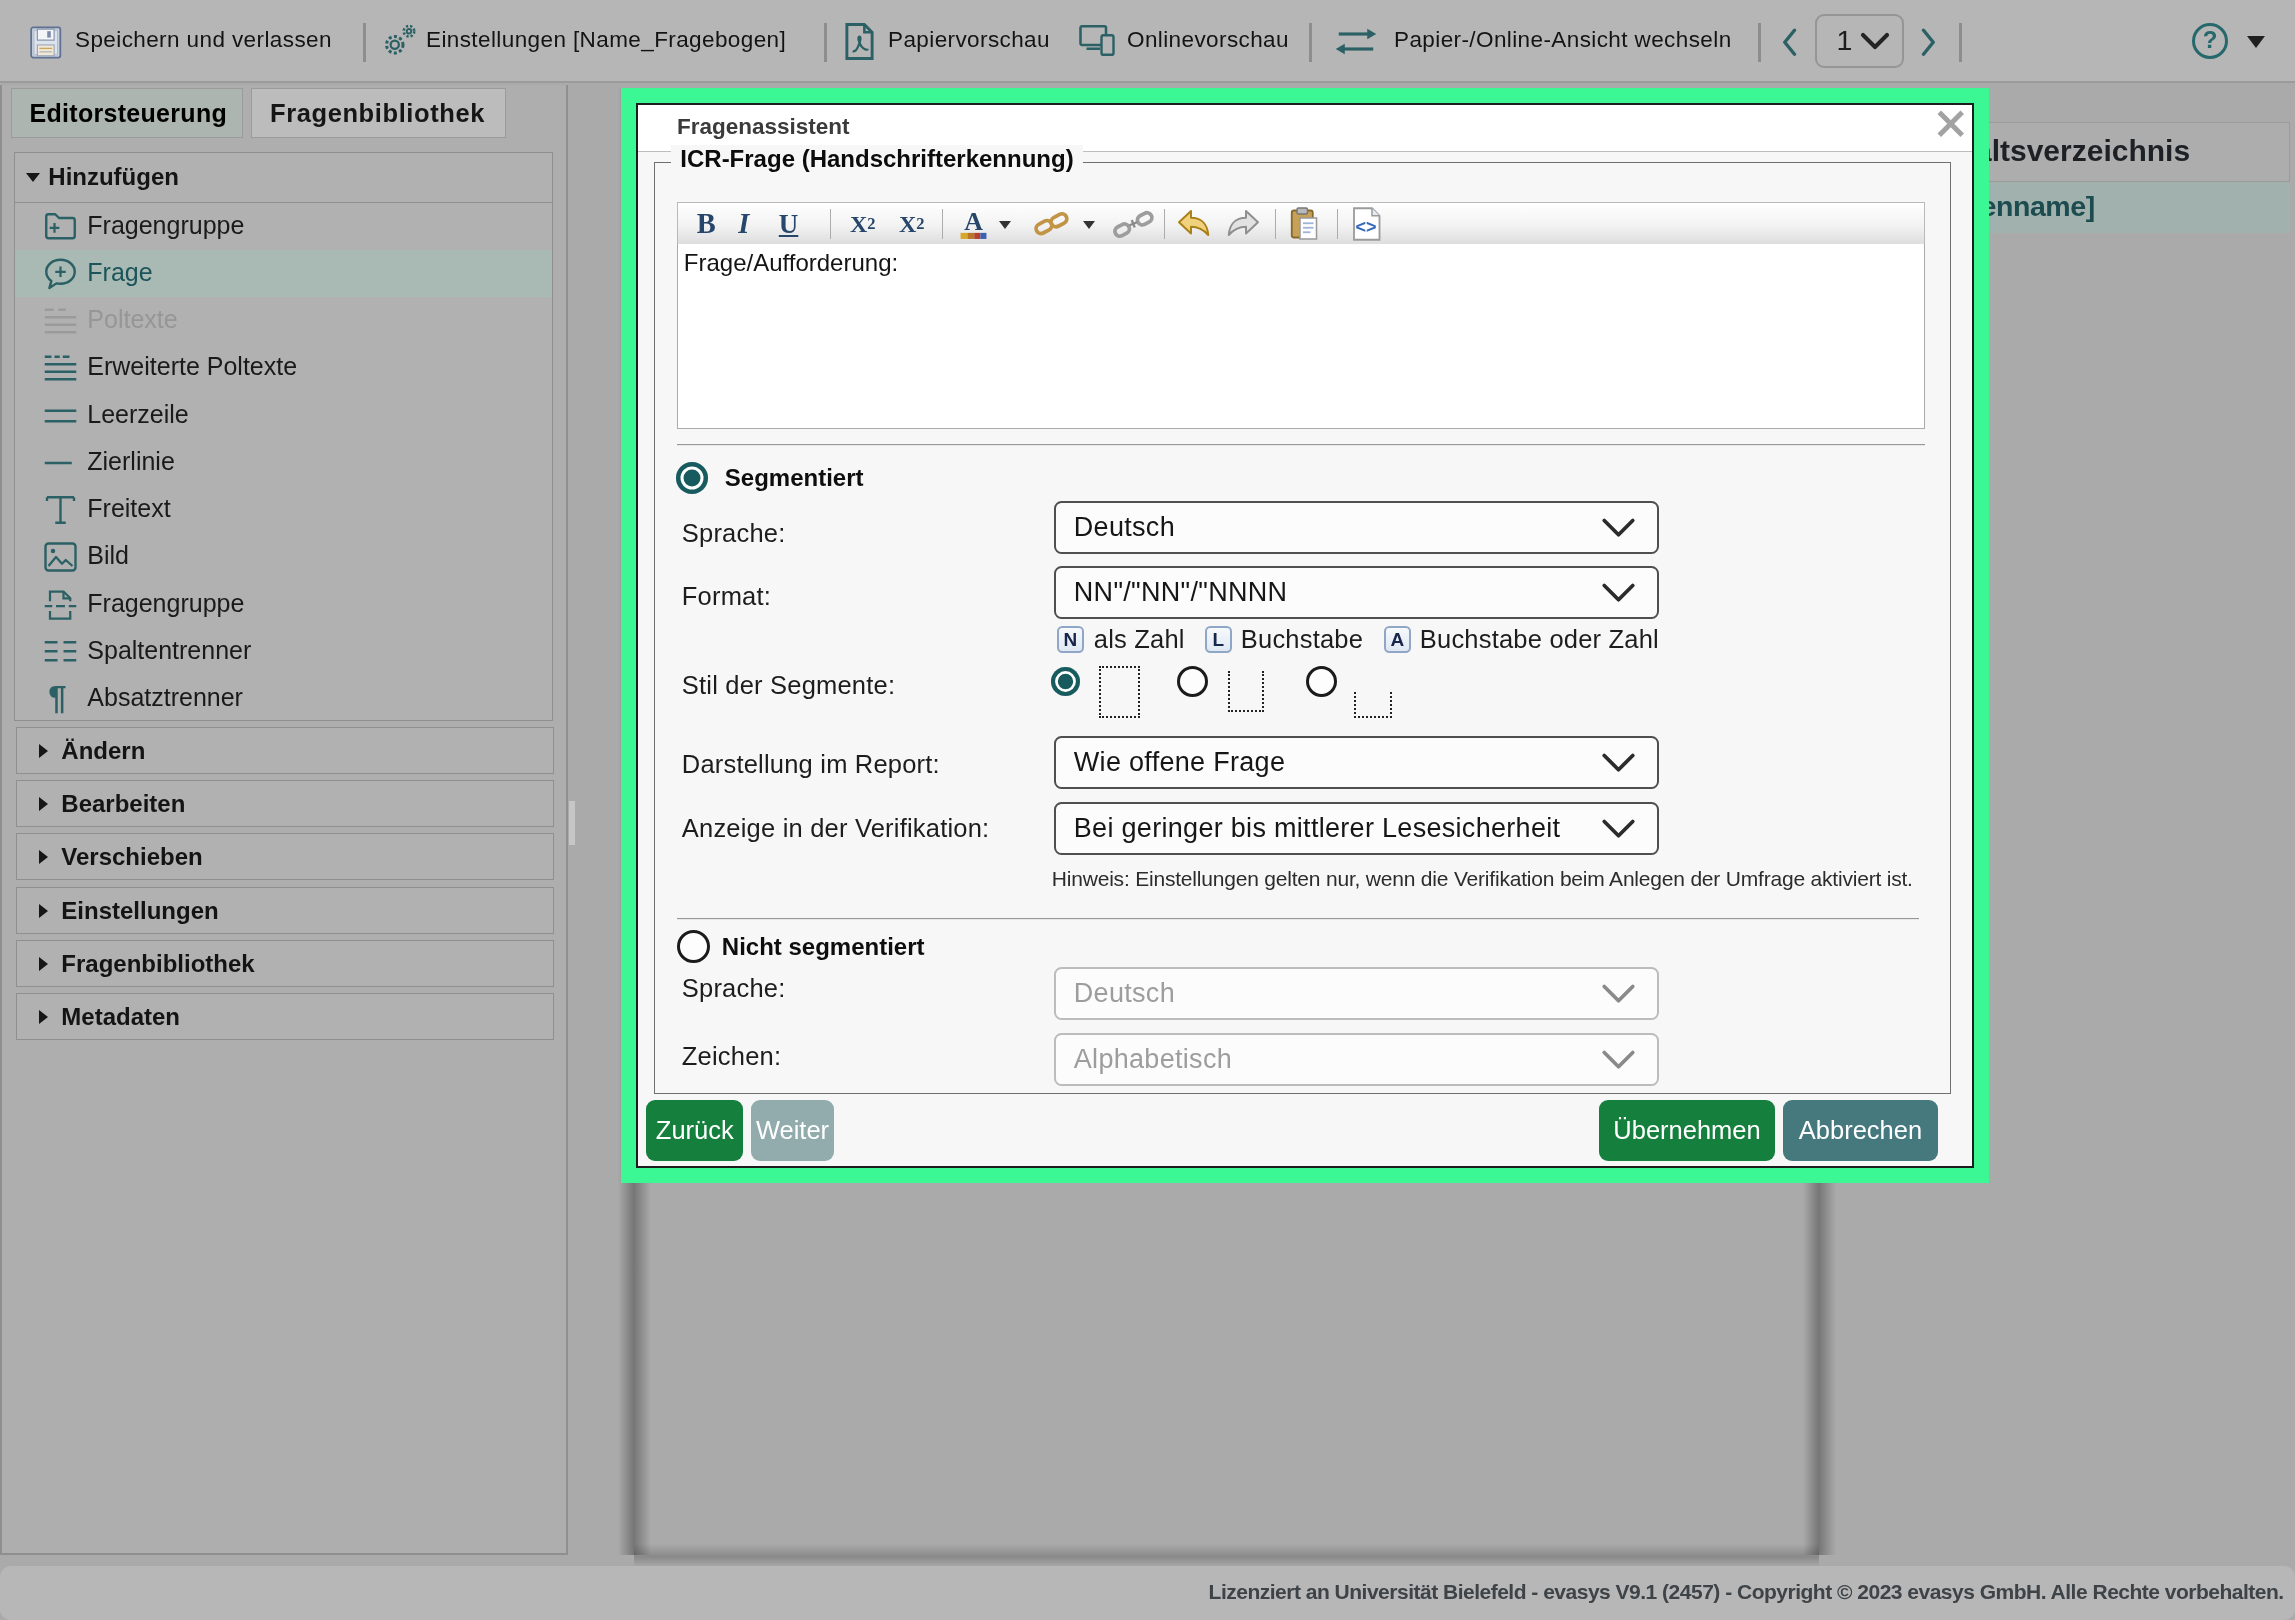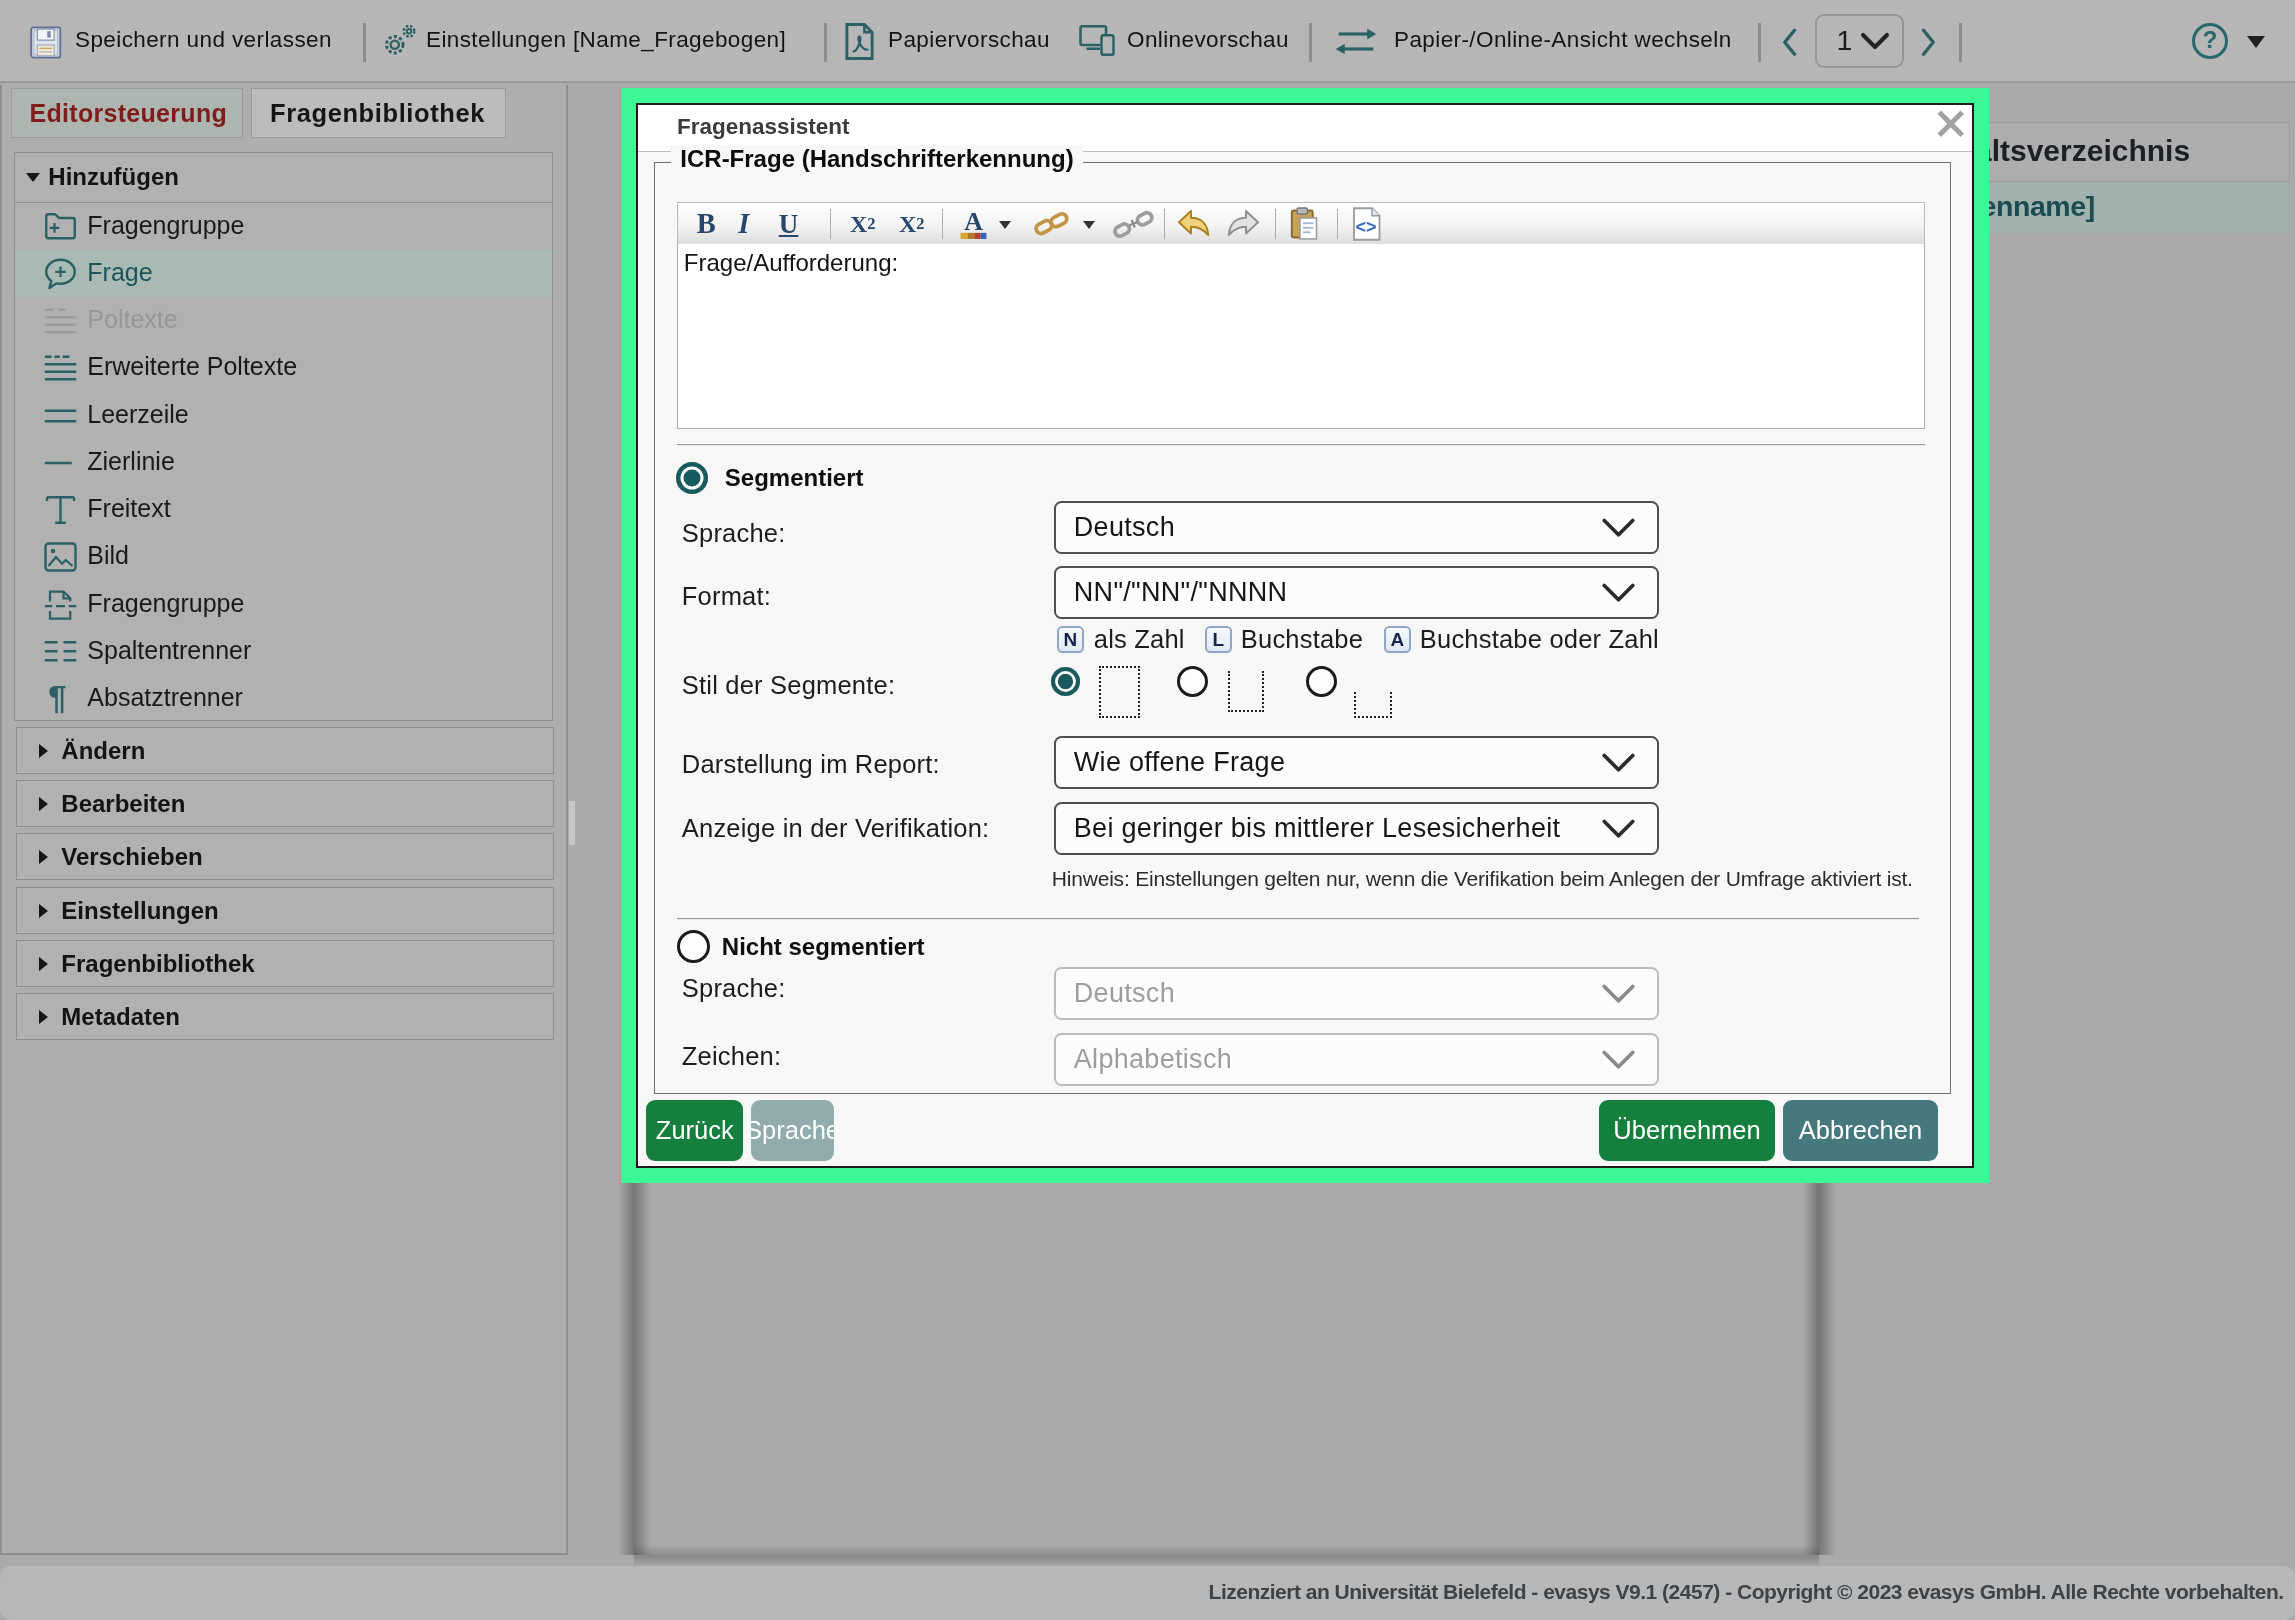--- a/index.html
+++ b/index.html
@@ -8,21 +8,21 @@
   body { font-family:"Liberation Sans", sans-serif; background:#aaaaaa; position:relative; overflow:hidden; }
   .abs { position:absolute; }
 
   
   #topbar { position:absolute; left:0; top:0; width:2295px; height:83px; background:#b6b6b6; border-bottom:2.3px solid #9b9b9b; }
   .tbtext { position:absolute; font-size:22.5px; color:#141414; top:50%; transform:translateY(-54%); white-space:nowrap; letter-spacing:0.4px; }
   .tbsep { position:absolute; top:22.5px; width:3px; height:39px; background:#8d8d8d; }
 
   
   .tab { position:absolute; top:88px; height:50px; border:1.5px solid #9b9b9b; font-weight:bold; font-size:25px; display:flex; align-items:center; padding:0 18px; letter-spacing:0.3px; }
-  #tab1 { left:10.5px; width:232px; background:#adb5b1; color:#7f1d1d; }
+  #tab1 { left:10.5px; width:232px; background:#adb5b1; color:#000000; }
   #tab2 { left:251px; width:255px; background:#bcbcbc; color:#161616; font-size:25.5px; letter-spacing:0.6px; }
   #sidepanel { position:absolute; left:14.3px; top:152px; width:539px; height:569px; border:1.5px solid #8f8f8f; background:#b1b1b1; }
   #sp-head { position:absolute; left:0; top:0; width:100%; height:50px; border-bottom:1.5px solid #8f8f8f; }
   .tri-down { width:0; height:0; border-left:7.5px solid transparent; border-right:7.5px solid transparent; border-top:9.8px solid #161616; }
   .tri-right { width:0; height:0; border-top:7.5px solid transparent; border-bottom:7.5px solid transparent; border-left:9.8px solid #161616; }
   .srow { position:absolute; left:0; width:100%; height:47px; }
   .srow .slabel { position:absolute; left:72px; top:50%; transform:translateY(-54%); font-size:25px; color:#1a1a1a; white-space:nowrap; }
   .sicon { position:absolute; left:29px; top:50%; transform:translateY(-50%); width:33px; height:35px; }
   .acc { position:absolute; left:15.8px; width:538px; height:47px; border:1.5px solid #8f8f8f; background:#b1b1b1; display:flex; align-items:center; padding-left:22px; gap:13.5px; }
   .acc span { font-weight:bold; font-size:24px; color:#141414; }
@@ -446,18 +446,18 @@
     <span class="flabel" style="top:878px">Zeichen:</span>
     <div class="sel dis" style="top:870px">
           <span>Alphabetisch</span>
       <svg width="35" height="21" viewBox="0 0 46 28">
             <polyline points="4,4 23,23 42,4" fill="none" stroke="#8a8a8a" stroke-width="5" stroke-linecap="round" stroke-linejoin="round"></polyline>
           </svg>
     </div>
   </div>
 
   <div class="btn dark" style="left:8.3px;width:97px">Zurück</div>
-  <div class="btn lite" style="left:113px;width:83px">Sprache</div>
+  <div class="btn lite" style="left:113px;width:83px">Weiter</div>
   <div class="btn dark" style="left:961px;width:176px">Übernehmen</div>
   <div class="btn mid" style="left:1145px;width:155px">Abbrechen</div>
 </div>
   </div>
 
 
 </body></html>

